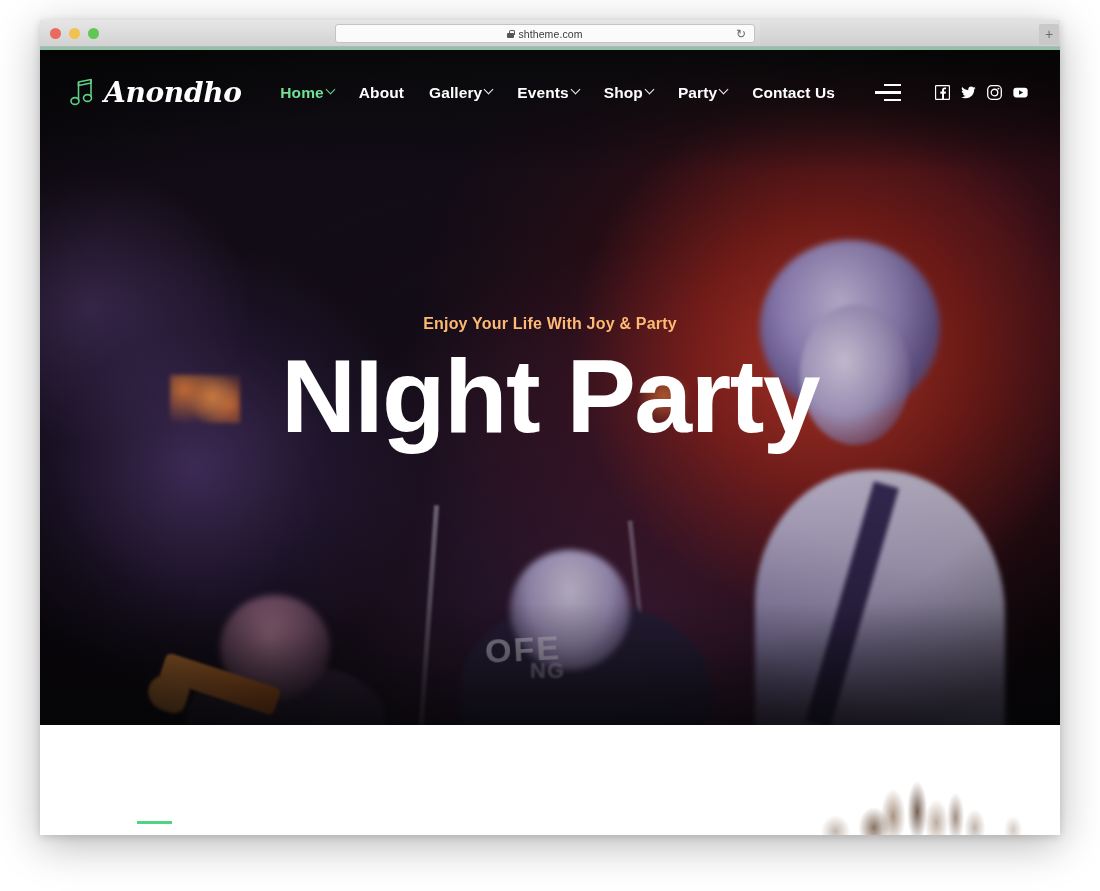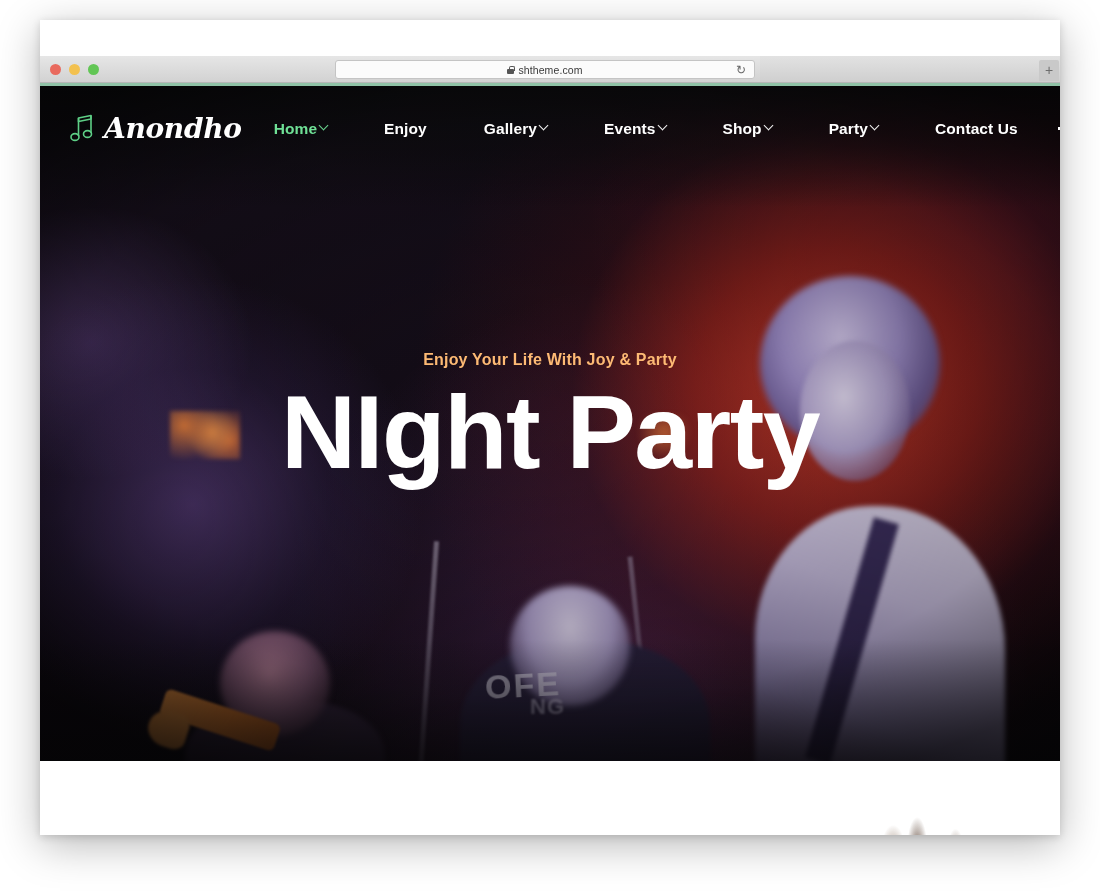--- a/index.html
+++ b/index.html
@@ -24,21 +24,20 @@
     overflow: hidden;
   }
 
   .chrome-bar {
     position: relative;
     height: 27px;
     background: linear-gradient(to bottom, #e6e6e6, #d2d2d2);
     border-bottom: 1px solid #b7b7b7;
     display: flex;
     align-items: center;
-    margin-top: 36px;
   }
 
   .traffic-lights {
     display: flex;
     gap: 8px;
     padding-left: 10px;
   }
   .tl { width: 11px; height: 11px; border-radius: 50%; }
   .tl-red    { background: #e96a5e; }
   .tl-yellow { background: #f3c14f; }
@@ -328,21 +327,20 @@
   .nav-item {
     display: flex;
     align-items: center;
     gap: 3px;
     font-size: 15.5px;
     font-weight: 700;
     color: #ffffff;
     cursor: pointer;
     white-space: nowrap;
     letter-spacing: 0.1px;
-    padding-left: 32px;
   }
   .nav-item.active { color: #6fe096; }
   .chev {
     display: inline-block;
     width: 7px; height: 7px;
     border-right: 1.6px solid currentColor;
     border-bottom: 1.6px solid currentColor;
     transform: translateY(-3px) rotate(45deg);
     opacity: 0.95;
   }
@@ -512,21 +510,21 @@
           </svg>
           <span class="logo-text">Anondho</span>
         </div>
 
         <nav class="main-nav">
           <div class="nav-item active">
             <span>Home</span>
             <i class="chev"></i>
           </div>
           <div class="nav-item">
-            <span>Enjoy</span>
+            <span>About</span>
           </div>
           <div class="nav-item">
             <span>Gallery</span>
             <i class="chev"></i>
           </div>
           <div class="nav-item">
             <span>Events</span>
             <i class="chev"></i>
           </div>
           <div class="nav-item">

